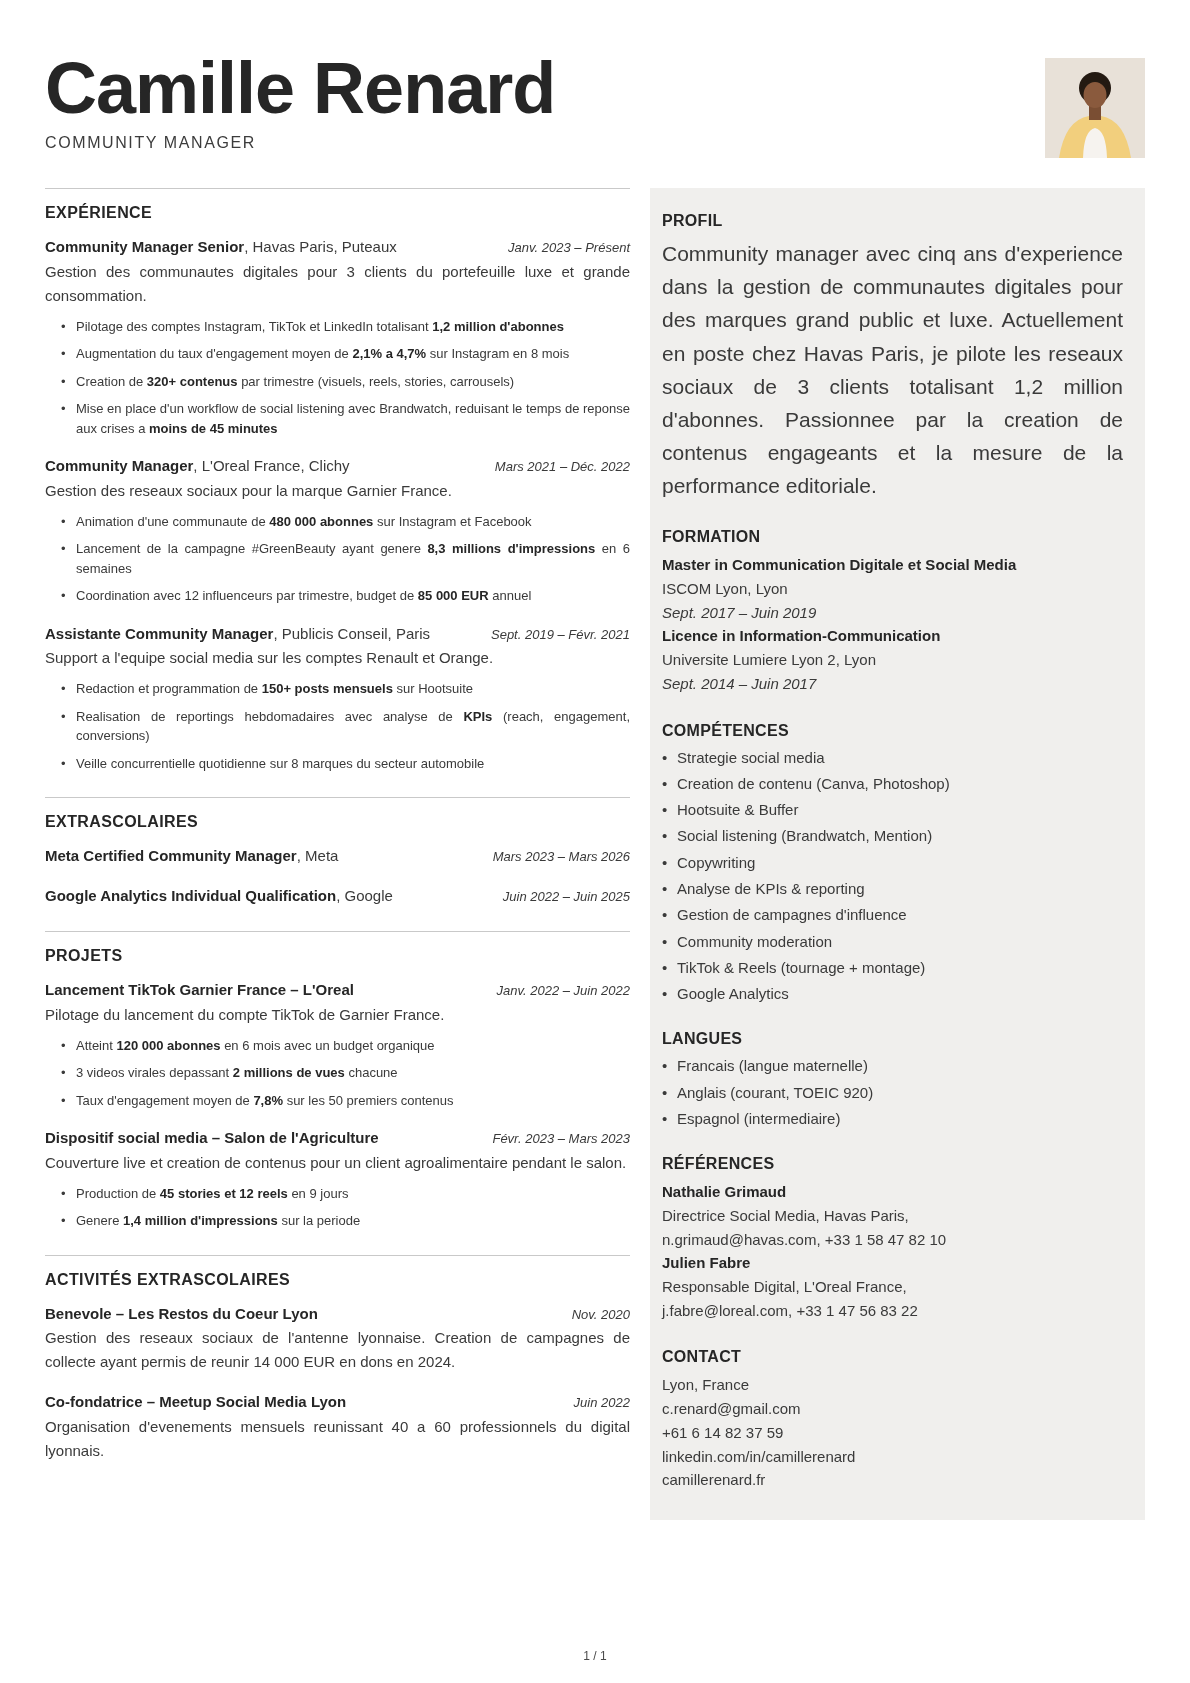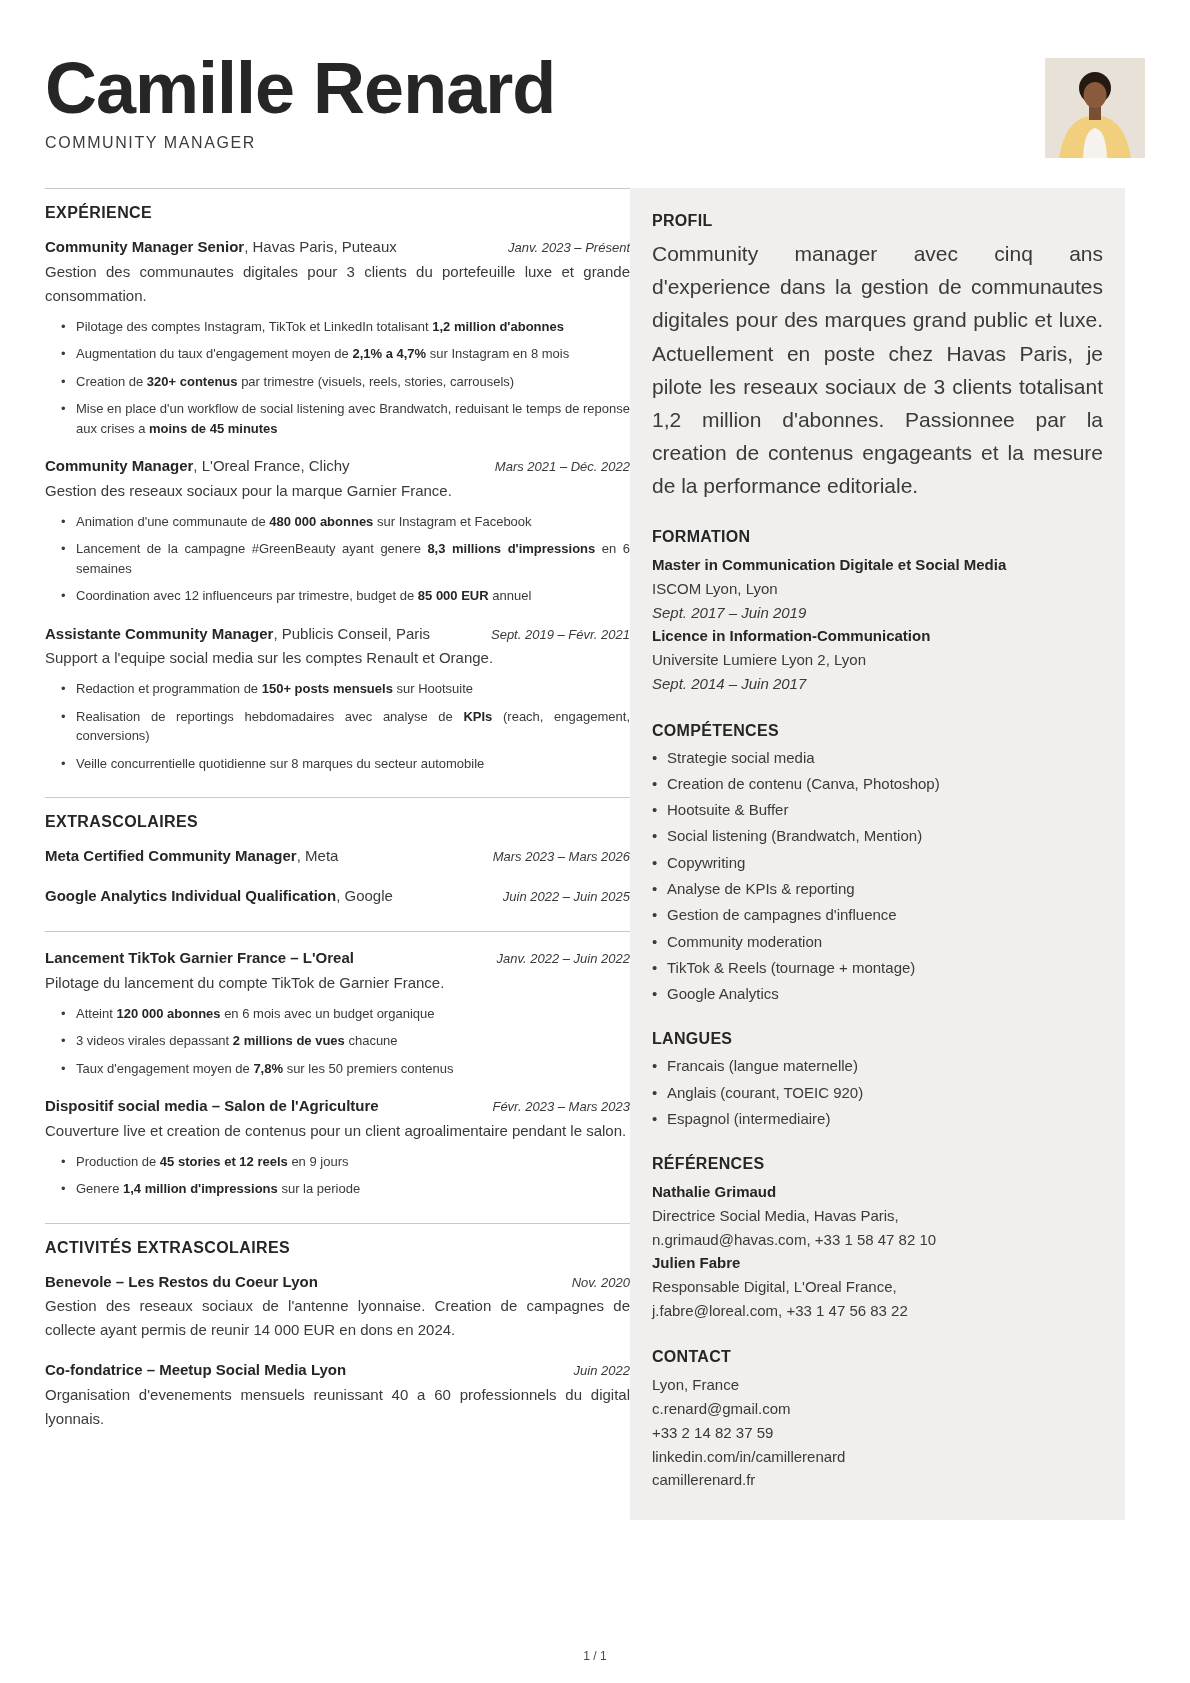--- a/index.html
+++ b/index.html
@@ -12,23 +12,23 @@
   .page { width:1190px; height:1683px; padding:52px 45px 14px 45px; display:flex; flex-direction:column; }
 
   
   .header { display:flex; justify-content:space-between; align-items:flex-start; margin-bottom:30px; }
   .name { font-size:72px; font-weight:bold; color:var(--heading, #262626); letter-spacing:-1px; line-height:1; }
   .subtitle { font-size:16px; letter-spacing:1.6px; color:#3c3c3c; margin-top:10px; }
   .photo { width:100px; height:100px; overflow:hidden; flex:0 0 auto; margin-top:6px; }
   .photo svg { display:block; }
 
   
-  .columns { display:flex; }
+  .columns { display:flex; gap:20px; }
   .left-col { width:585px; }
-  .right-col { width:495px; background:var(--sidebar-bg, #f0efed); padding:24px 22px 28px 22px; align-self:flex-start; }
+  .right-col { width:495px; background:var(--sidebar-bg, #f0efed); padding:24px 22px 28px 12px; align-self:flex-start; }
 
   
   .lsection { border-top:1px solid var(--rule, #c9c9c9); padding-top:15px; margin-bottom:24px; }
   .lsection:last-child { margin-bottom:0; }
   .lsection h2 { font-size:16px; color:var(--heading, #262626); letter-spacing:.4px; margin-bottom:14px; }
   .entry { margin-bottom:17px; }
   .entry:last-child { margin-bottom:4px; }
   .entry-head { display:flex; justify-content:space-between; align-items:baseline; }
   .entry-title { font-size:15px; line-height:1.5; }
   .entry-title b, .bullets b, .entry-desc b { font-weight:bold; color:var(--heading, #262626); }
@@ -135,20 +135,21 @@
         </div>
         <div class="entry">
           <div class="entry-head">
             <div class="entry-title"><b>Google Analytics Individual Qualification</b><span>, Google</span></div>
             <div class="entry-date">Juin 2022 – Juin 2025</div>
           </div>
         </div>
       </div>
 
       <div class="lsection">
+        <h2>PROJETS</h2>
 
         <div class="entry">
           <div class="entry-head">
             <div class="entry-title"><b>Lancement TikTok Garnier France – L'Oreal</b></div>
             <div class="entry-date">Janv. 2022 – Juin 2022</div>
           </div>
           <p class="entry-desc">Pilotage du lancement du compte TikTok de Garnier France.</p>
           <ul class="bullets">
             <li>Atteint <b>120 000 abonnes</b> en 6 mois avec un budget organique</li>
             <li>3 videos virales depassant <b>2 millions de vues</b> chacune</li>
@@ -248,21 +249,21 @@
           <div class="ref-name">Julien Fabre</div>
           <div class="rline">Responsable Digital, L'Oreal France,</div>
           <div class="rline">j.fabre@loreal.com, +33 1 47 56 83 22</div>
         </div>
       </div>
 
       <div class="rsection">
         <h2>CONTACT</h2>
         <div class="rline">Lyon, France</div>
         <div class="rline">c.renard@gmail.com</div>
-        <div class="rline">+33 2 14 82 37 59</div>
+        <div class="rline">+61 6 14 82 37 59</div>
         <div class="rline">linkedin.com/in/camillerenard</div>
         <div class="rline">camillerenard.fr</div>
       </div>
 
     </div>
   </div>
 
   <div class="footer">1 / 1</div>
 </div>
 

